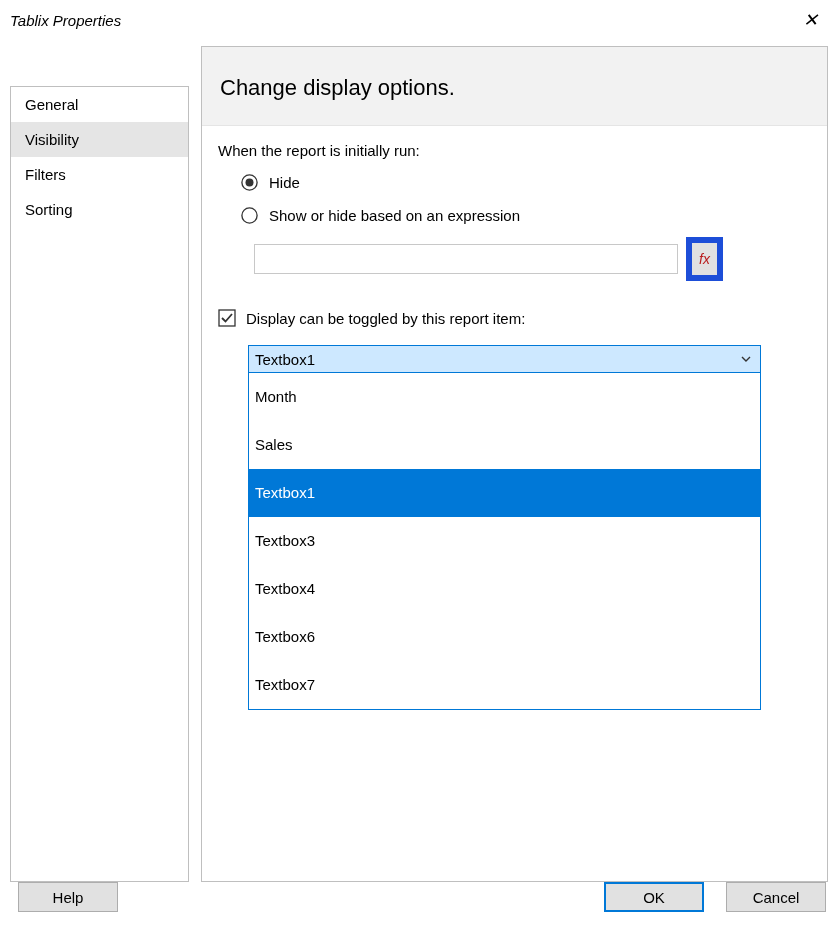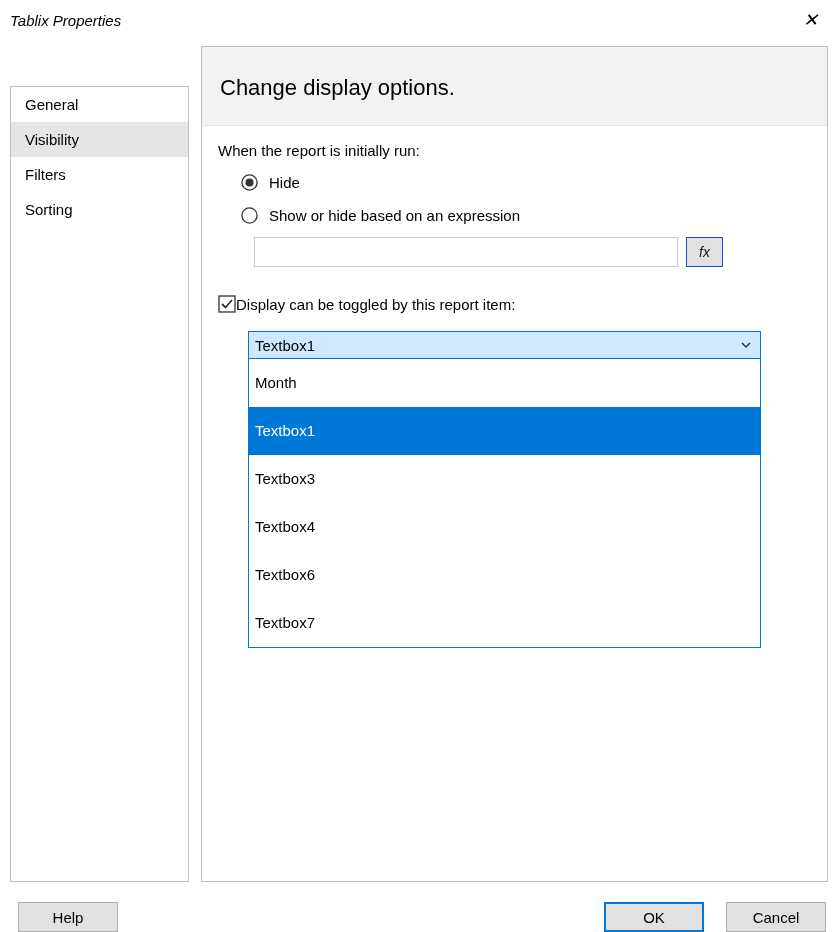--- a/index.html
+++ b/index.html
@@ -99,35 +99,36 @@
     .expression-input {
       flex: 1;
       max-width: 424px;
       height: 30px;
       border: 1px solid #c8c8c8;
       background: #fff;
       padding: 0 6px;
     }
     .fx-button {
       width: 37px;
-      height: 30px;
+      height: 44px;
       background: #e1e1e1;
-      border: 1px solid #1d4ed8;
+      border: 6px solid #1d4ed8;
       display: flex;
       align-items: center;
       justify-content: center;
       font-style: italic;
       font-family: Georgia, serif;
       font-size: 14px;
-      color: #0f172a;
+      color: #b91c1c;
       cursor: default;
     }
     .checkbox-row {
       display: flex;
       align-items: center;
+      gap: 10px;
       margin-bottom: 18px;
     }
     .checkbox {
       width: 18px;
       height: 18px;
       flex-shrink: 0;
     }
     .checkbox-label {
       font-size: 15px;
     }
@@ -156,21 +157,21 @@
       font-size: 15px;
       line-height: 22px;
       cursor: default;
     }
     .dropdown-option.highlighted {
       background: #0078d7;
       color: #fff;
     }
     .button-bar {
       position: absolute;
-      bottom: 0;
+      bottom: 20px;
       left: 0;
       right: 0;
       padding: 0 12px 0 18px;
       display: flex;
       justify-content: space-between;
       align-items: center;
     }
     .button-bar-right {
       display: flex;
       gap: 22px;
@@ -245,20 +246,21 @@
 
       <div class="dropdown-container">
         <div class="dropdown-closed">
           <span>Textbox1</span>
           <svg width="12" height="12" viewBox="0 0 12 12">
             <path d="M2 4 L6 8 L10 4" fill="none" stroke="#333" stroke-width="1.4"></path>
           </svg>
         </div>
         <div class="dropdown-list">
           <div class="dropdown-option">Month</div>
+          <div class="dropdown-option">Sales</div>
           <div class="dropdown-option highlighted">Textbox1</div>
           <div class="dropdown-option">Textbox3</div>
           <div class="dropdown-option">Textbox4</div>
           <div class="dropdown-option">Textbox6</div>
           <div class="dropdown-option">Textbox7</div>
         </div>
       </div>
 
     </div>
   </div>

